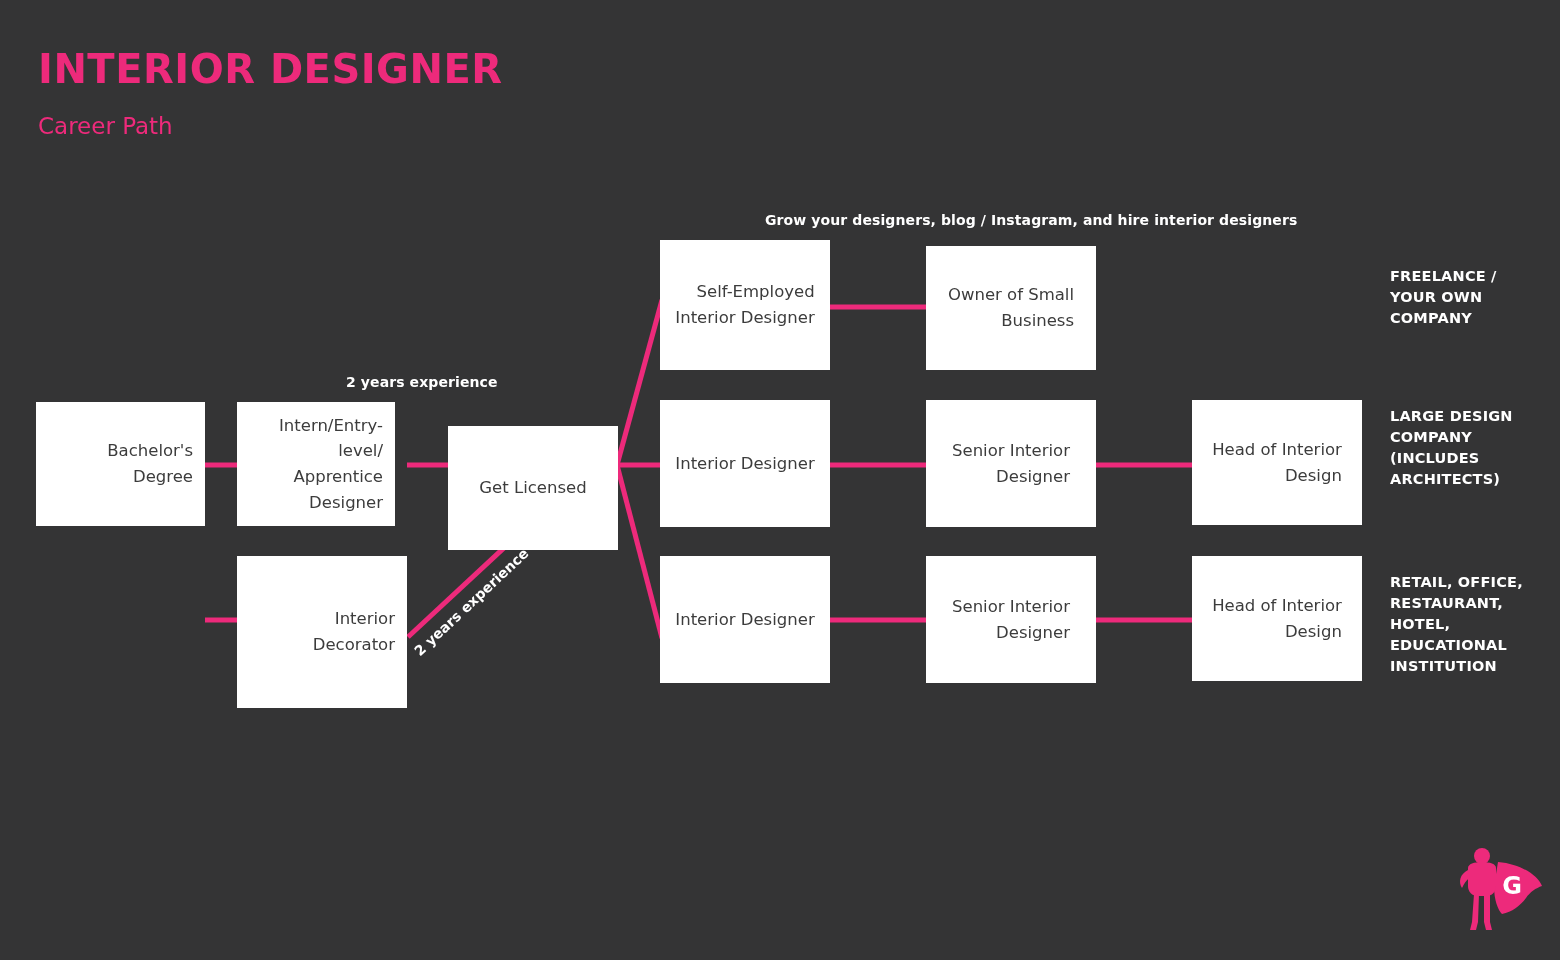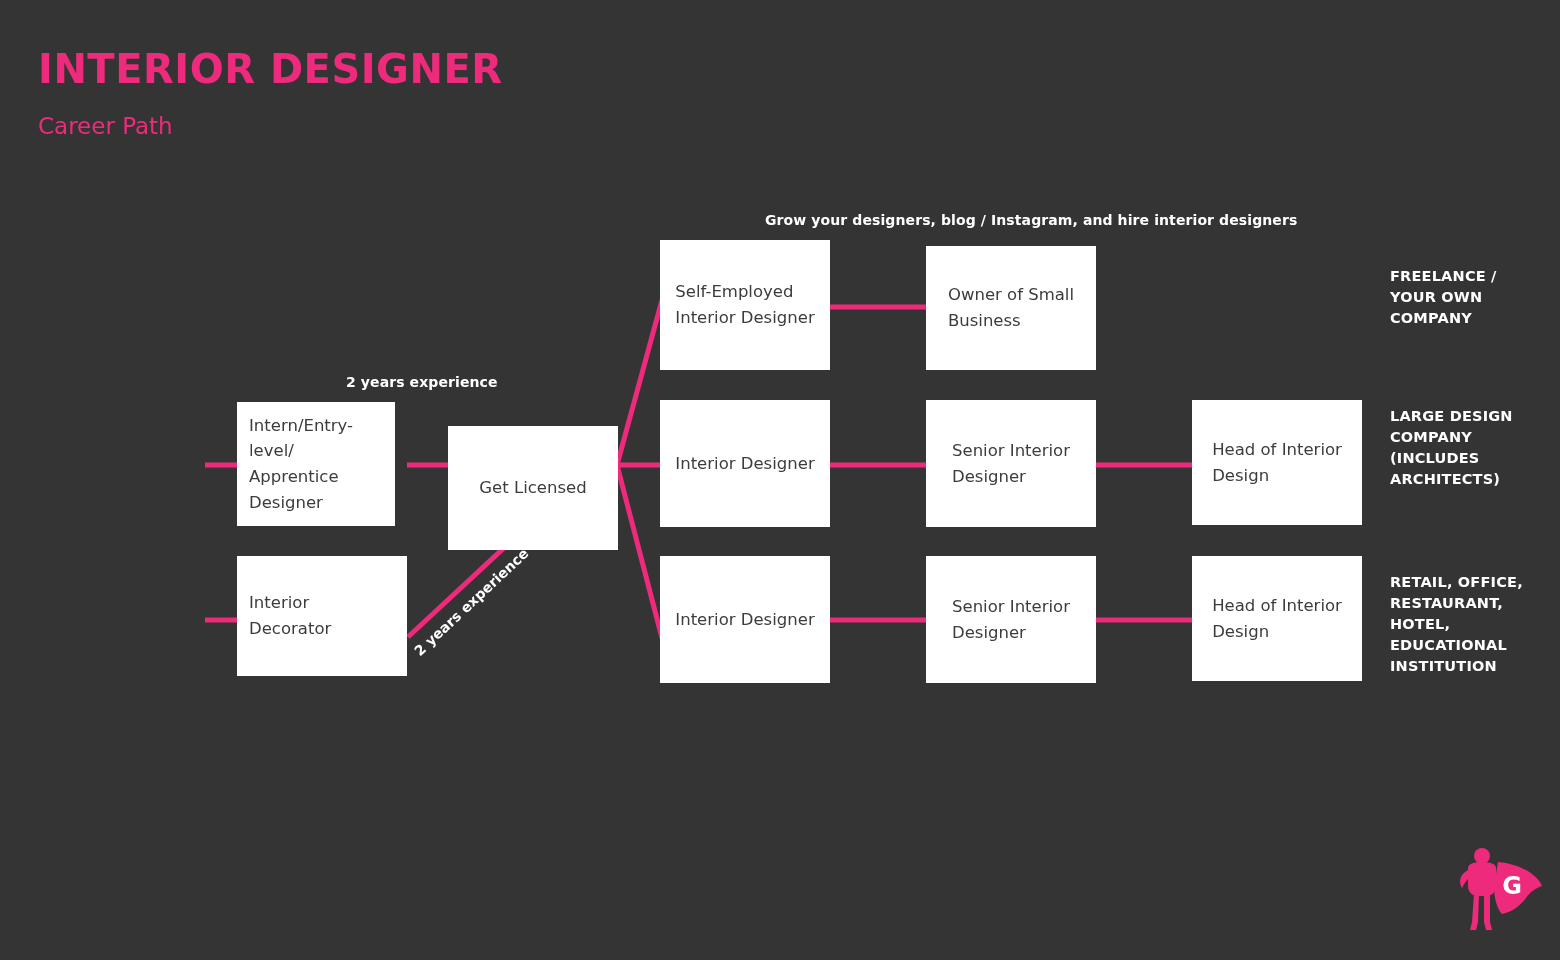--- a/index.html
+++ b/index.html
@@ -55,21 +55,21 @@
   }
 
   
   .node {
     position: absolute;
     background: #FFFFFF;
     box-sizing: border-box;
     display: flex;
     align-items: center;
     justify-content: center;
-    text-align: left;
+    text-align: right;
     padding: 0 12px;
   }
   .node .node-label {
     font-size: 16.5px;
     line-height: 1.55;
     color: #3C3C3C;
     white-space: pre-line;
     font-family: "DejaVu Sans", "Liberation Sans", sans-serif;
   }
 
@@ -151,41 +151,44 @@
 
   <div class="node" style="left:660px; top:240px; width:170px; height:130px;">
     <span class="node-label">Self-Employed
 Interior Designer</span>
   </div>
   <div class="node" style="left:926px; top:246px; width:170px; height:124px;">
     <span class="node-label">Owner of Small
 Business</span>
   </div>
 
+  <div class="node" style="left:36px; top:402px; width:169px; height:124px;">
+    <span class="node-label">Bachelor's Degree</span>
+  </div>
   <div class="node" style="left:237px; top:402px; width:158px; height:124px;">
     <span class="node-label">Intern/Entry-level/
 Apprentice
 Designer</span>
   </div>
   <div class="node" style="left:448px; top:426px; width:170px; height:124px;">
     <span class="node-label">Get Licensed</span>
   </div>
   <div class="node" style="left:660px; top:400px; width:170px; height:127px;">
     <span class="node-label">Interior Designer</span>
   </div>
   <div class="node" style="left:926px; top:400px; width:170px; height:127px;">
     <span class="node-label">Senior Interior
 Designer</span>
   </div>
   <div class="node" style="left:1192px; top:400px; width:170px; height:125px;">
     <span class="node-label">Head of Interior
 Design</span>
   </div>
 
-  <div class="node" style="left:237px; top:556px; width:170px; height:120px;">
+  <div class="node" style="left:237px; top:556px; width:170px; height:152px;">
     <span class="node-label">Interior Decorator</span>
   </div>
   <div class="node" style="left:660px; top:556px; width:170px; height:127px;">
     <span class="node-label">Interior Designer</span>
   </div>
   <div class="node" style="left:926px; top:556px; width:170px; height:127px;">
     <span class="node-label">Senior Interior
 Designer</span>
   </div>
   <div class="node" style="left:1192px; top:556px; width:170px; height:125px;">

